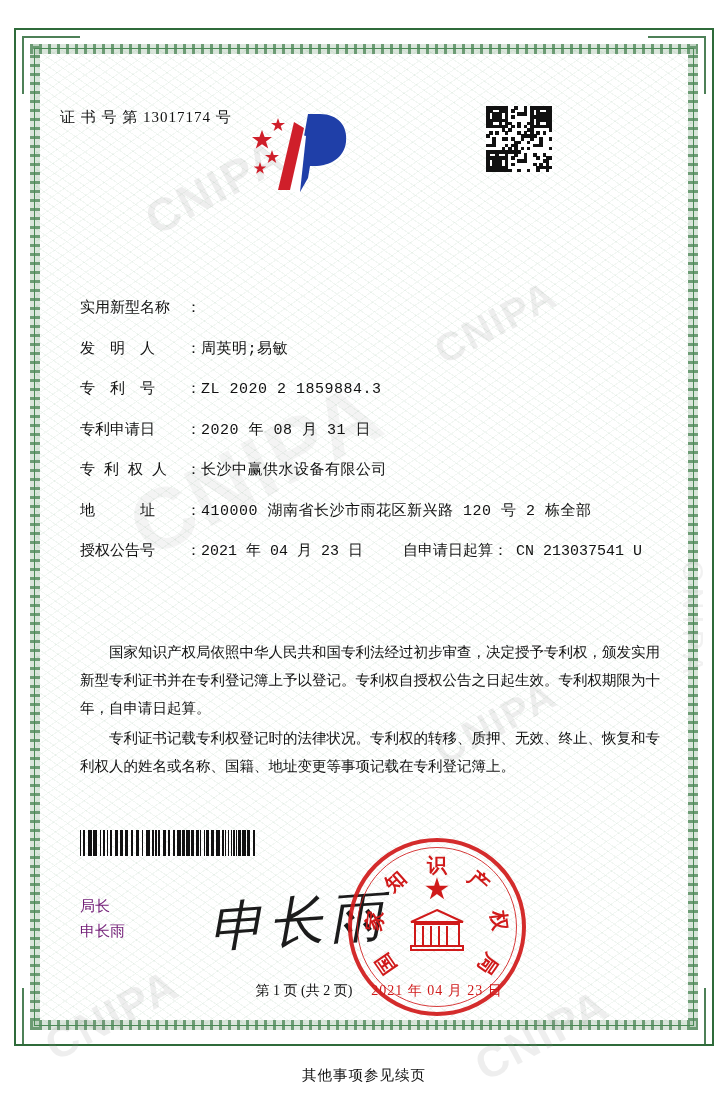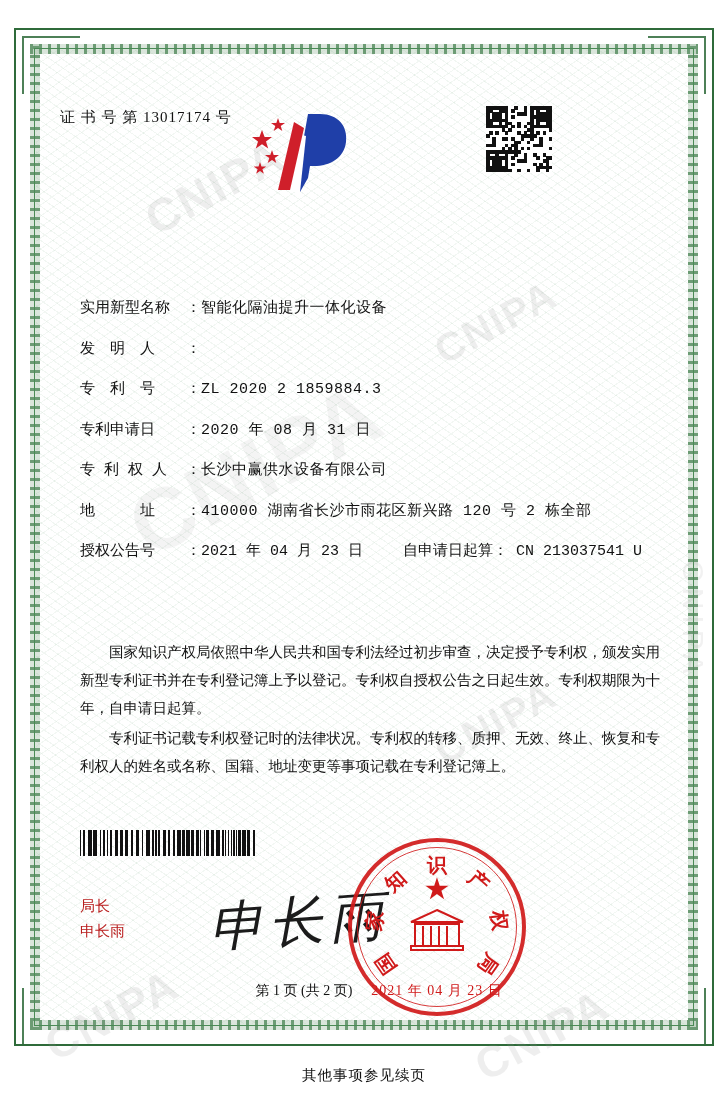--- a/index.html
+++ b/index.html
@@ -220,21 +220,21 @@
     vertical-align: top;
   }
 
   
   .sign-block {
     position: absolute;
     left: 46px;
     top: 846px;
     font-size: 15px;
     line-height: 25px;
-    color: #b91c1c;
+    color: #701a75;
   }
   .signature {
     position: absolute;
     left: 175px;
     top: 838px;
     font-size: 54px;
     font-family: "Liberation Serif", "DejaVu Serif", serif;
     font-style: italic;
     color: #1b1b1b;
     letter-spacing: 6px;
@@ -577,26 +577,26 @@
         </g>
       </svg>
     </div>
 
 
     <div class="fields">
 
       <div class="field-row">
         <span class="field-label">实用新型名称</span>
         <span class="field-colon">：</span>
-        <span class="field-value">智能化隔油提升一体化设备</span>
       </div>
 
       <div class="field-row">
         <span class="field-label">发　明　人</span>
         <span class="field-colon">：</span>
+        <span class="field-value">周英明;易敏</span>
       </div>
 
       <div class="field-row">
         <span class="field-label">专　利　号</span>
         <span class="field-colon">：</span>
         <span class="field-value">ZL 2020 2 1859884.3</span>
       </div>
 
       <div class="field-row">
         <span class="field-label">专利申请日</span>

